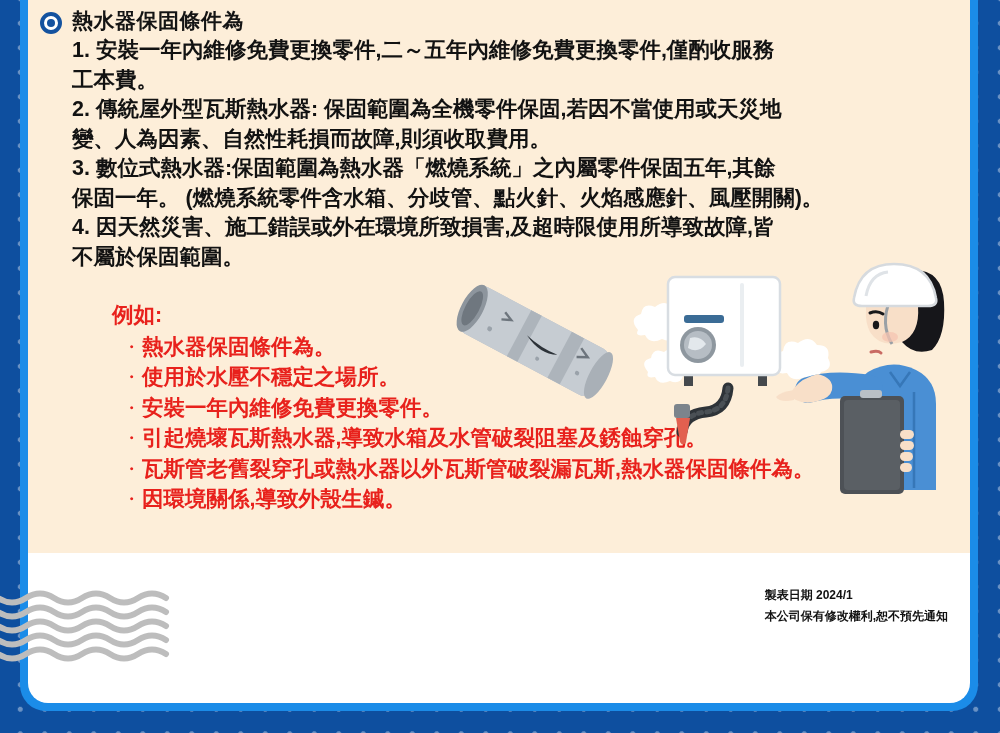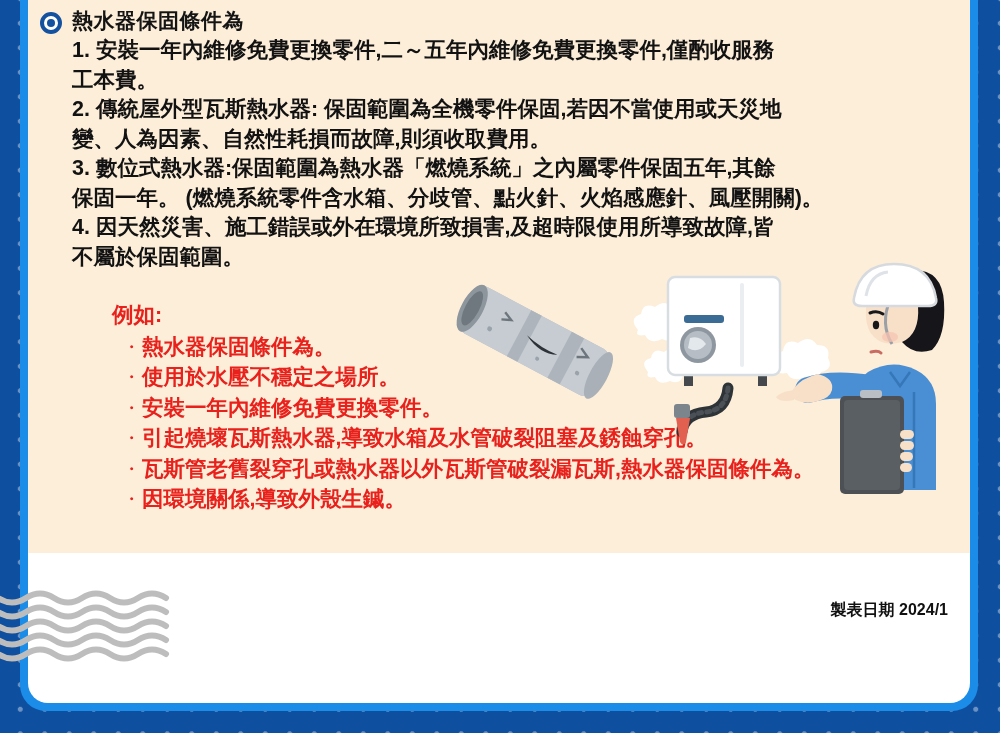--- a/index.html
+++ b/index.html
@@ -107,23 +107,23 @@
     font-size:60px; font-weight:bold; color:#1c5fae;
     letter-spacing:6px; line-height:1.02;
     font-style:italic;
   }
   #logo .en{
     font-size:34px; font-weight:bold; color:#1b7fd4;
     letter-spacing:2px; margin-top:-4px;
     font-family:"DejaVu Sans",sans-serif;
   }
   #notice{
-    position:absolute; right:22px; top:46px;
+    position:absolute; right:22px; top:32px;
     text-align:left;
-    font-size:16px; font-weight:bold; color:#111;
+    font-size:12px; font-weight:bold; color:#111;
     line-height:21px;
   }
 </style>
 </head>
 <body>
 
 <div id="dot-mask"></div>
 <div id="dot-pattern"></div>
 
 <div id="ring"></div>
@@ -237,20 +237,21 @@
       <div class="eg"><span class="dot">・</span><span>安裝一年內維修免費更換零件。</span></div>
       <div class="eg"><span class="dot">・</span><span>引起燒壞瓦斯熱水器,導致水箱及水管破裂阻塞及銹蝕穿孔。</span></div>
       <div class="eg"><span class="dot">・</span><span>瓦斯管老舊裂穿孔或熱水器以外瓦斯管破裂漏瓦斯,熱水器保固條件為。</span></div>
       <div class="eg"><span class="dot">・</span><span>因環境關係,導致外殼生鏚。</span></div>
     </div>
   </div>
 
   <div id="footer">
     <div id="notice">
       <div>製表日期 2024/1</div>
+      <div>本公司保有修改權利,恕不預先通知</div>
     </div>
   </div>
 </div>
 
 <svg id="waves" viewBox="0 0 200 80">
   <g stroke="#bdbdbd" stroke-width="6" fill="none" stroke-linecap="round">
     <path d="M0 8 q14 -9 28 0 t28 0 t28 0 t28 0 t28 0 t28 0 t28 0"></path>
     <path d="M0 22 q14 -9 28 0 t28 0 t28 0 t28 0 t28 0 t28 0 t28 0"></path>
     <path d="M0 36 q14 -9 28 0 t28 0 t28 0 t28 0 t28 0 t28 0 t28 0"></path>
     <path d="M0 50 q14 -9 28 0 t28 0 t28 0 t28 0 t28 0 t28 0 t28 0"></path>

